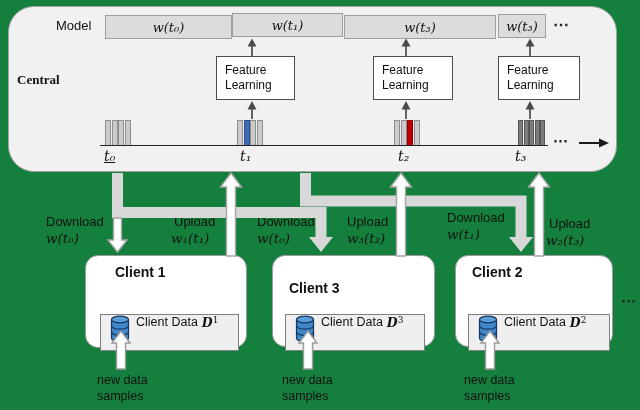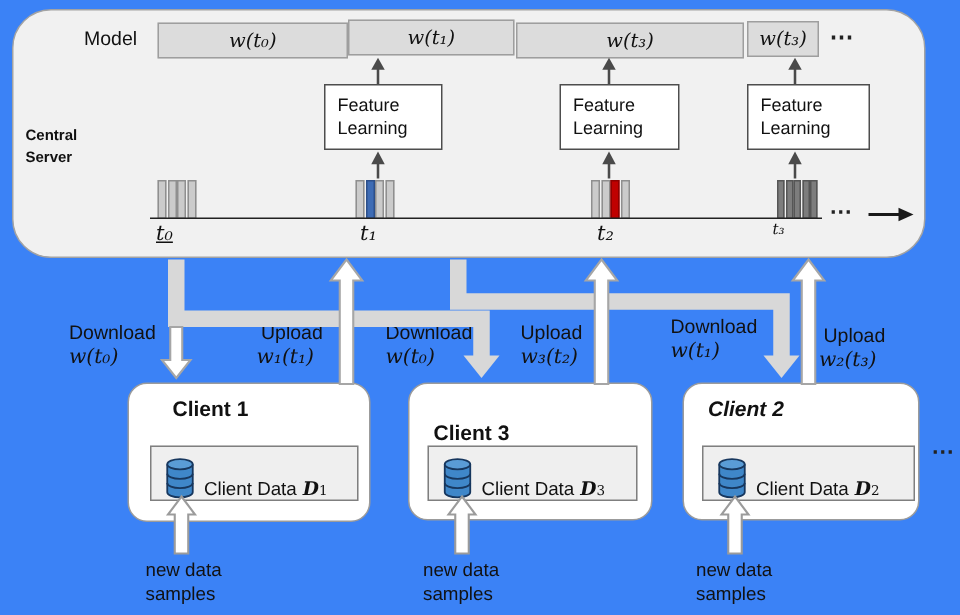--- a/index.html
+++ b/index.html
@@ -1,57 +1,56 @@
 <!DOCTYPE html>
 <html><head>
 <meta charset="utf-8">
 <style>
   html,body{margin:0;padding:0;background:#ffffff;}
-  #canvas{position:relative;width:640px;height:410px;background:#3b82f6;overflow:hidden;
+  #canvas{position:relative;width:640px;height:410px;background:#15803d;overflow:hidden;
           font-family:"Liberation Sans",sans-serif;color:#111;}
   .abs{position:absolute;}
   .server-box{background:#f1f1f1;border:1.6px solid #a3a3a3;border-radius:26px;box-sizing:border-box;}
   .lbl{font-size:13px;white-space:nowrap;}
   .math{font-family:"DejaVu Serif","DejaVu Sans",serif;font-style:italic;white-space:nowrap;}
   .seg{background:#dcdcdc;border:1px solid #9e9e9e;box-sizing:border-box;display:flex;
        align-items:center;justify-content:center;font-size:13px;}
   .flbox{background:#ffffff;border:1.4px solid #4d4d4d;box-sizing:border-box;font-size:12px;
          line-height:1.25;display:flex;flex-direction:column;justify-content:center;padding-left:8px;}
   .ell{font-weight:bold;color:#222;font-size:16px;letter-spacing:1px;}
   .samples{display:flex;align-items:flex-end;}
   .samples .bar{width:6px;height:26px;border:1px solid #8f8f8f;box-sizing:border-box;margin-right:0.5px;background:#cbcbcb;}
   .samples .bar.dark{width:5px;border-color:#565656;background:#7d7d7d;}
   .timeline{border-top:1.7px solid #222;}
   .client-box{background:#ffffff;border:1.5px solid #9b9b9b;border-radius:13px;box-sizing:border-box;}
   .ctitle{font-size:14px;font-weight:bold;}
   .databox{background:#efefef;border:1px solid #7f7f7f;box-sizing:border-box;display:flex;
-           align-items:flex-end;padding-left:9px;font-size:12.5px;}
+           align-items:flex-start;padding-left:9px;font-size:12.5px;margin-top:17px;}
   .dsym{font-family:"DejaVu Serif",serif;font-style:italic;font-weight:bold;margin-left:4px;}
   .dsub{font-family:"DejaVu Serif",serif;font-size:9px;vertical-align:-3px;}
   .ann{font-size:12.5px;line-height:1.28;}
   svg.overlay{position:absolute;left:0;top:0;pointer-events:none;}
 </style>
 </head>
 <body>
 
 <div id="canvas">
 
   <div class="abs server-box" style="left:8px;top:6px;width:609px;height:166px;"></div>
 
   <div class="abs lbl" style="left:56px;top:18px;">Model</div>
 
   <div class="abs seg math" style="left:105px;top:15px;width:127px;height:24px;">w(t₀)</div>
   <div class="abs seg math" style="left:232px;top:13px;width:111px;height:24px;">w(t₁)</div>
   <div class="abs seg math" style="left:344px;top:15px;width:152px;height:24px;">w(t₃)</div>
   <div class="abs seg math" style="left:498px;top:14px;width:48px;height:24px;">w(t₃)</div>
   <div class="abs ell" style="left:553px;top:15px;">⋯</div>
 
-  <div class="abs" style="left:17px;top:84px;font-size:10px;font-weight:bold;line-height:1.45;">
+  <div class="abs" style="left:17px;top:71px;font-size:13px;font-weight:bold;line-height:1.45;font-family:Liberation Serif, serif;">
     <div>Central</div>
-    <div>Server</div>
   </div>
 
   <div class="abs flbox" style="left:216px;top:56px;width:79px;height:44px;">
     <span>Feature</span>
     <span>Learning</span>
   </div>
   <div class="abs flbox" style="left:373px;top:56px;width:80px;height:44px;">
     <span>Feature</span>
     <span>Learning</span>
   </div>
@@ -83,21 +82,21 @@
     <div class="bar dark"></div>
     <div class="bar dark"></div>
     <div class="bar dark"></div>
     <div class="bar dark"></div>
   </div>
 
   <div class="abs timeline" style="left:100px;top:145px;width:448px;height:0;"></div>
   <div class="abs math" style="left:104px;top:148px;font-size:14px;text-decoration:underline;">t₀</div>
   <div class="abs math" style="left:240px;top:148px;font-size:14px;">t₁</div>
   <div class="abs math" style="left:398px;top:148px;font-size:14px;">t₂</div>
-  <div class="abs math" style="left:515px;top:148px;font-size:10px;">t₃</div>
+  <div class="abs math" style="left:515px;top:148px;font-size:14px;">t₃</div>
   <div class="abs ell" style="left:553px;top:132px;font-size:15px;">⋯</div>
 
   <div class="abs lbl" style="left:46px;top:214px;">Download</div>
   <div class="abs math" style="left:46px;top:230px;font-size:13.5px;">w(t₀)</div>
   <div class="abs lbl" style="left:174px;top:214px;">Upload</div>
   <div class="abs math" style="left:171px;top:230px;font-size:13.5px;font-style:italic;">w₁(t₁)</div>
 
   <div class="abs lbl" style="left:257px;top:214px;">Download</div>
   <div class="abs math" style="left:257px;top:230px;font-size:13.5px;">w(t₀)</div>
   <div class="abs lbl" style="left:347px;top:214px;">Upload</div>
@@ -108,21 +107,21 @@
   <div class="abs lbl" style="left:549px;top:216px;">Upload</div>
   <div class="abs math" style="left:546px;top:232px;font-size:13.5px;">w₂(t₃)</div>
 
   <div class="abs client-box" style="left:85px;top:255px;width:162px;height:93px;">
     <div class="ctitle" style="position:absolute;left:29px;top:8px;">Client 1</div>
   </div>
   <div class="abs client-box" style="left:272px;top:255px;width:163px;height:92px;">
     <div class="ctitle" style="position:absolute;left:16px;top:24px;">Client 3</div>
   </div>
   <div class="abs client-box" style="left:455px;top:255px;width:158px;height:92px;">
-    <div class="ctitle" style="position:absolute;left:16px;top:8px;font-style:italic;">Client 2</div>
+    <div class="ctitle" style="position:absolute;left:16px;top:8px;">Client 2</div>
   </div>
 
   <div class="abs databox" style="left:100px;top:297px;width:139px;height:37px;">
     <svg width="20" height="28" viewBox="0 0 20 28">
       <path d="M1.5,4.5 V23.2 A8.5,3.4 0 0 0 18.5,23.2 V4.5" fill="#3f87c9" stroke="#17375e" stroke-width="1.2"></path>
       <path d="M1.5,10.8 A8.5,3.4 0 0 0 18.5,10.8" fill="none" stroke="#17375e" stroke-width="1.2"></path>
       <path d="M1.5,17 A8.5,3.4 0 0 0 18.5,17" fill="none" stroke="#17375e" stroke-width="1.2"></path>
       <ellipse cx="10" cy="4.5" rx="8.5" ry="3.4" fill="#5a9cd6" stroke="#17375e" stroke-width="1.2"></ellipse>
     </svg>
     <span style="margin-left:6px;">Client Data</span>

